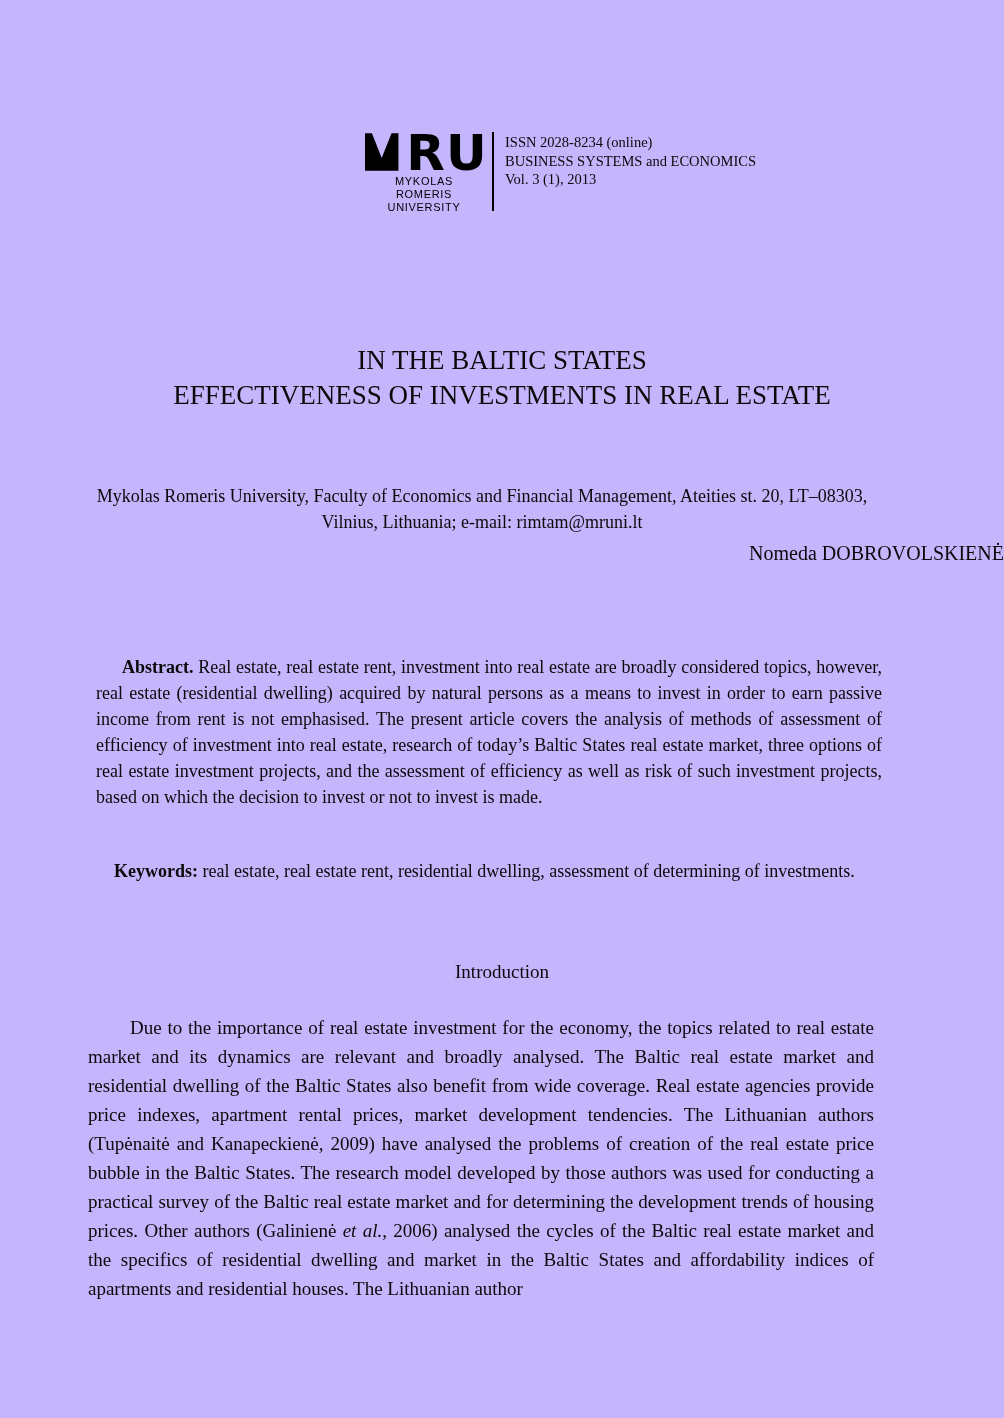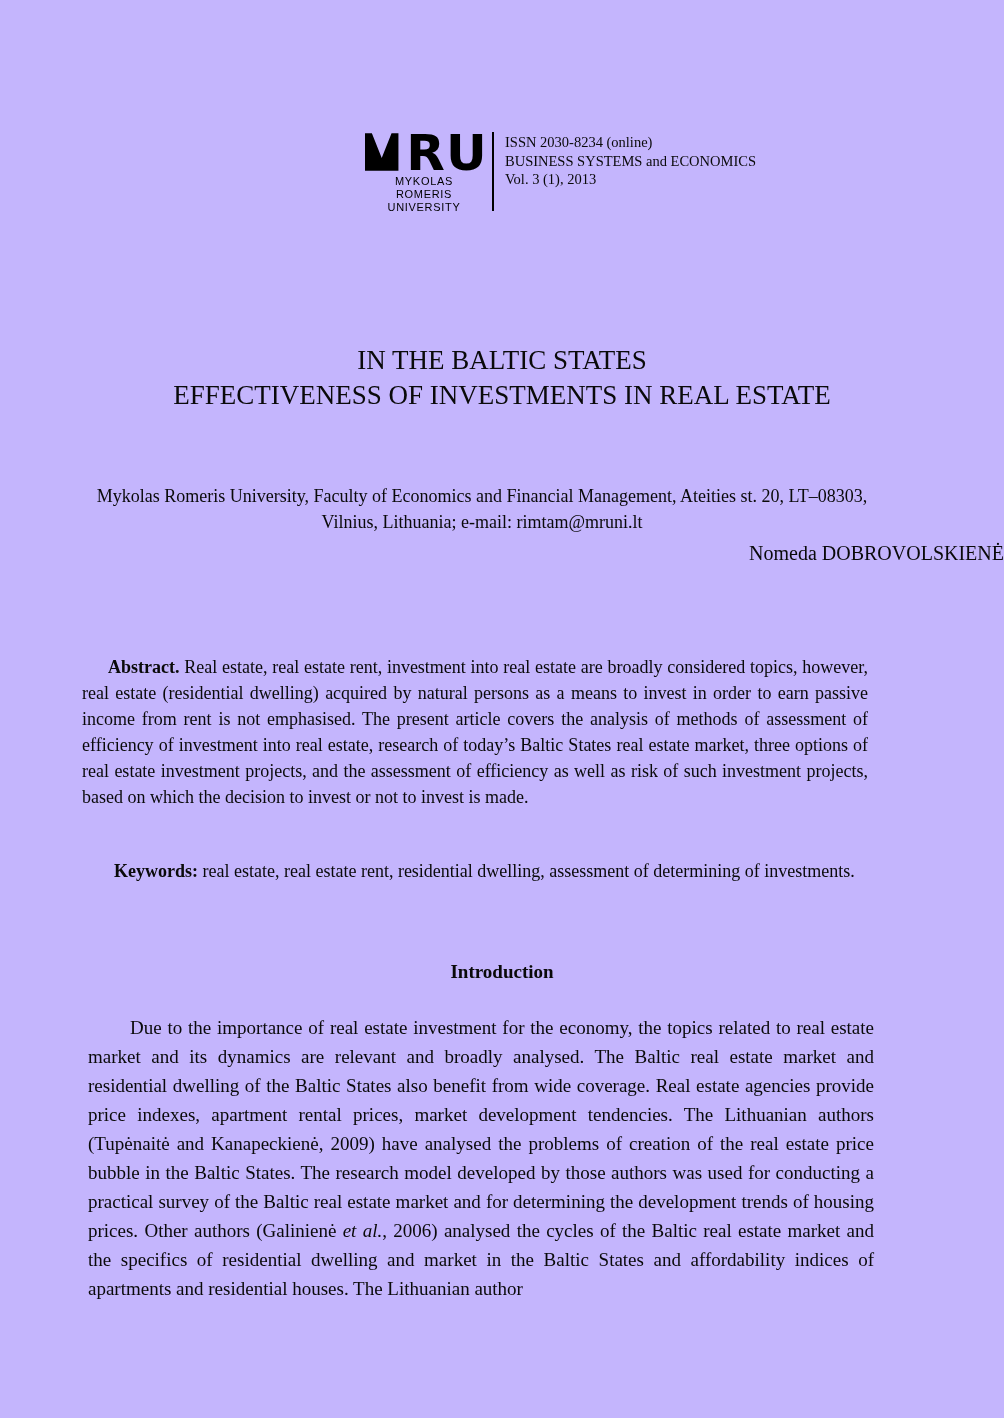--- a/index.html
+++ b/index.html
@@ -85,21 +85,21 @@
     font-size: 18px;
     line-height: 26px;
   }
   .affil-1 { top: 483px; }
   .affil-2 { top: 582px; }
 
   
   .abstract {
     position: absolute;
     top: 654px;
-    left: 82px;
+    left: 96px;
     width: 786px;
     font-size: 18px;
     line-height: 26px;
     text-align: justify;
     text-indent: 26px;
   }
   .keywords-block {
     position: absolute;
     top: 858px;
     left: 88px;
@@ -109,21 +109,21 @@
   }
   .kv { text-align: justify; text-indent: 26px; }
 
   .section-heading {
     position: absolute;
     top: 961px;
     left: 0;
     width: 100%;
     text-align: center;
     font-size: 19px;
-    font-weight: bold;
+    font-weight: normal;
   }
 
   .body-par {
     position: absolute;
     top: 1013px;
     left: 88px;
     width: 786px;
     font-size: 19px;
     line-height: 29px;
     text-align: justify;
@@ -141,21 +141,21 @@
         <polygon class="logo-m" points="0,1 7,1 17,26 27,1 34,1 34,39 0,39"></polygon>
         <text x="42" y="38">RU</text>
       </svg>
       <div class="logo-caption">
         <div>MYKOLAS ROMERIS</div>
         <div>UNIVERSITY</div>
       </div>
     </div>
     <div class="masthead-divider"></div>
     <div class="journal-info">
-      <div>ISSN 2030-8234 (online)</div>
+      <div>ISSN 2028-8234 (online)</div>
       <div>BUSINESS SYSTEMS and ECONOMICS</div>
       <div>Vol. 3 (1), 2013</div>
     </div>
   </header>
 
   <h1 class="article-title">
     <span class="title-line">IN THE BALTIC STATES</span>
     <span class="title-line">EFFECTIVENESS OF INVESTMENTS IN REAL ESTATE</span>
   </h1>
 

